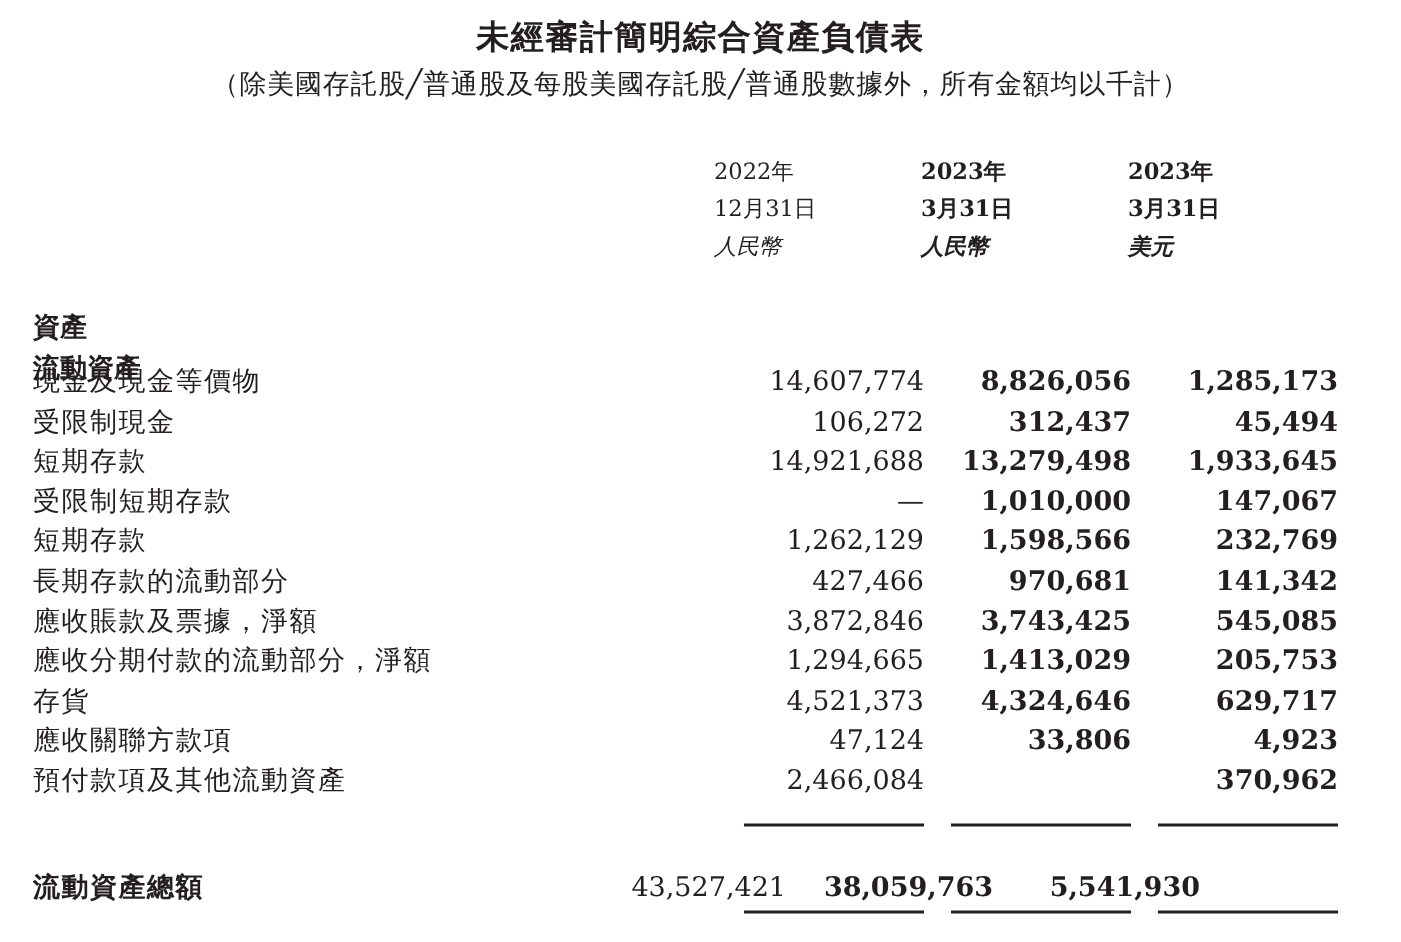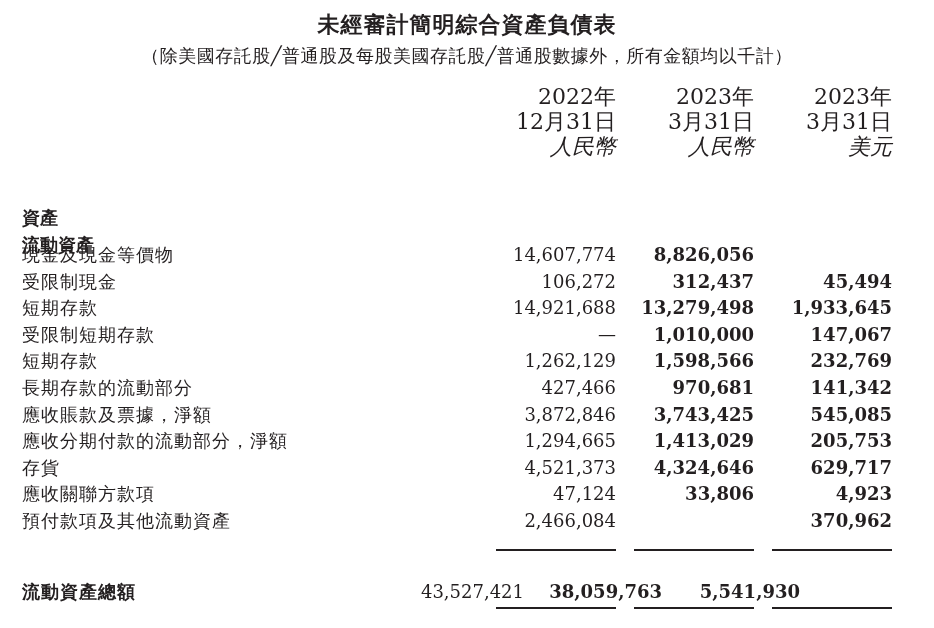--- a/index.html
+++ b/index.html
@@ -29,27 +29,26 @@
       position: absolute;
       left: 0;
       top: 44px;
       width: 934px;
       text-align: center;
       font-size: 18px;
       letter-spacing: 0.5px;
     }
     .col-head {
       position: absolute;
-      top: 84px;
-      text-align: right;
-      font-size: 22px;
+      top: 102px;
+      font-size: 15px;
       line-height: 25px;
     }
     .col-head .l3 { font-style: italic; }
-    .col-head.bold { font-weight: normal; }
+    .col-head.bold { font-weight: bold; }
     .col-head.c1 { right: 318px; width: 140px; }
     .col-head.c2 { right: 180px; width: 140px; }
     .col-head.c3 { right: 42px; width: 140px; }
 
     .section {
       position: absolute;
       left: 22px;
       font-size: 18px;
       font-weight: bold;
     }
@@ -131,20 +130,21 @@
 </div>
 
 <div class="section" style="top:206px;">資產</div>
 <div class="section" style="top:233px;">流動資產</div>
 
 <div class="rows">
   <div class="row">
     <span class="label">現金及現金等價物</span>
     <span class="v v1">14,607,774</span>
     <span class="v v2">8,826,056</span>
+    <span class="v v3">1,285,173</span>
   </div>
   <div class="row">
     <span class="label">受限制現金</span>
     <span class="v v1">106,272</span>
     <span class="v v2">312,437</span>
     <span class="v v3">45,494</span>
   </div>
   <div class="row">
     <span class="label">短期存款</span>
     <span class="v v1">14,921,688</span>

